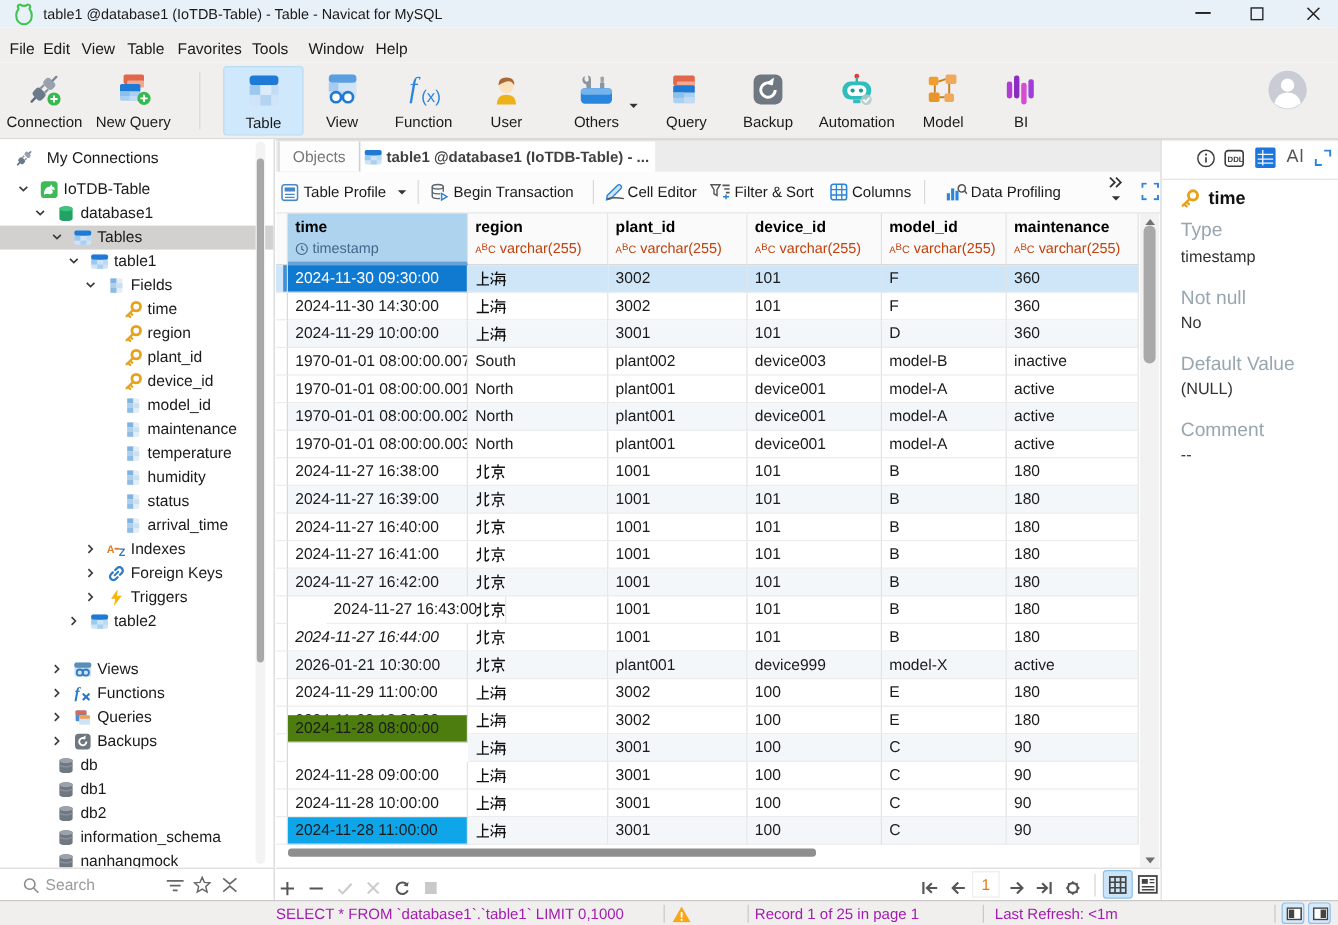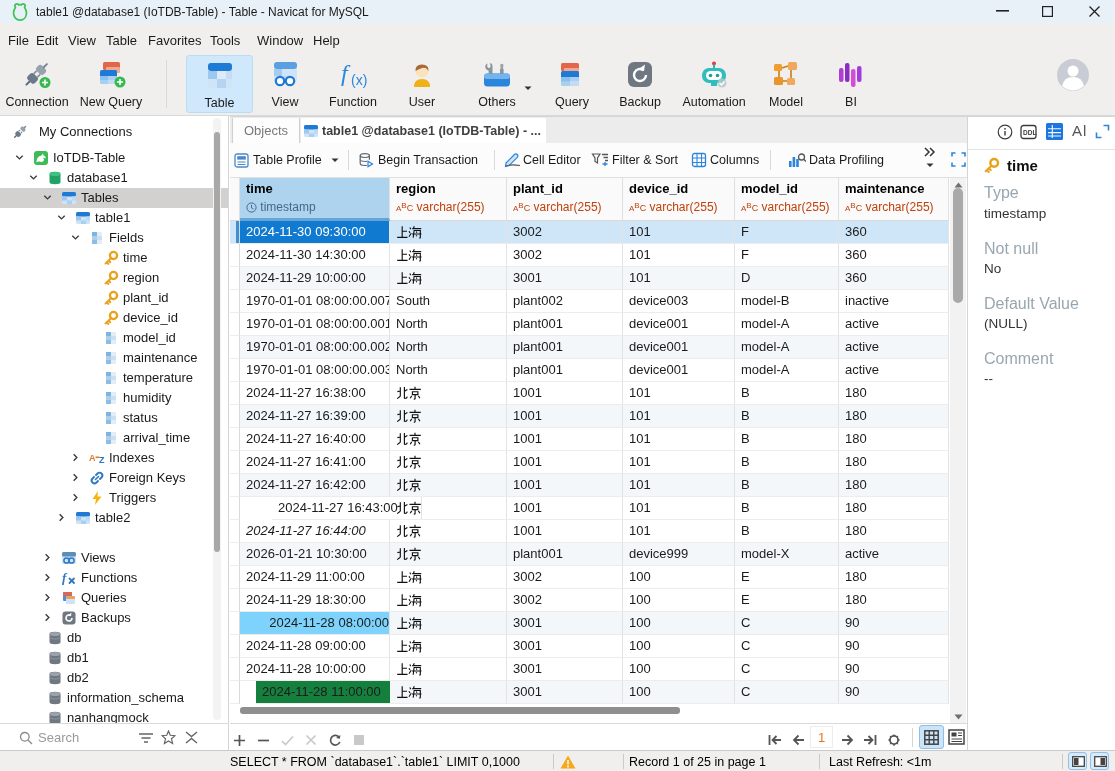--- a/index.html
+++ b/index.html
@@ -38,21 +38,21 @@
 .hdr .tp { position:absolute; left:6px; top:22px; font-size:12px; color:#c2410c; }
 .hdr.hsel { background:#aed3ee; border-bottom:3px solid #66a3d6; height:43px; }
 .hcell { position:absolute; top:0; background:#fafafa; border-right:1px solid #e0e0e0; border-bottom:1px solid #d9d9d9; }
 .abc { font-size:8px; } .abc2 { font-size:8px; vertical-align:3px; } .abc3 { font-size:9px; }
 .mk { position:absolute; left:0; width:10px; height:23px; border-right:1px solid #d9d9d9; border-bottom:1px solid #ececec; }
 .cell { position:absolute; height:23px; line-height:22px; padding-left:6px; border-right:1px solid #e3e3e3; border-bottom:1px solid #ececec; font-size:13px; white-space:nowrap; overflow:hidden; }
 
 #rpanel { position:absolute; left:967px; top:116px; width:148px; height:634px; background:#fff; border-top:1px solid #d5d5d5; border-left:1px solid #d5d5d5; }
 
 #recbar { position:absolute; left:230px; top:723px; width:737px; height:27px; background:#fff; border-top:1px solid #d9d9d9; }
-#statusbar { position:absolute; left:0; top:750px; width:1115px; height:21px; background:#f0efed; border-top:1px solid #c9c9c9; font-size:12.5px; color:#000000; }
+#statusbar { position:absolute; left:0; top:750px; width:1115px; height:21px; background:#f0efed; border-top:1px solid #c9c9c9; font-size:12.5px; color:#a21caf; }
 .ssep { position:absolute; top:3px; width:1px; height:15px; background:#c9c9c9; }
 </style>
 </head>
 <body>
 <svg width="0" height="0" style="position:absolute">
 <defs>
 <symbol id="i-table16" viewBox="0 0 16 16">
   <rect x="1" y="2" width="14" height="12" rx="1.5" fill="#cfe3f7"></rect>
   <rect x="1" y="2" width="14" height="4.5" rx="1.5" fill="#1e7ad4"></rect>
   <rect x="1" y="6.5" width="5" height="4" fill="#9ec9ef"></rect>
@@ -755,21 +755,21 @@
 <div class="mk" style="top:411px"></div>
 <div class="cell" style="left:10px;top:411px;width:150px;">2024-11-29 18:30:00</div>
 <div class="cell" style="left:160px;top:411px;width:117px;"><svg style="margin-top:4px" width="26" height="14">
           <use href="#g-sh"></use>
         </svg></div>
 <div class="cell" style="left:277px;top:411px;width:116px;">3002</div>
 <div class="cell" style="left:393px;top:411px;width:112px;">100</div>
 <div class="cell" style="left:505px;top:411px;width:104px;">E</div>
 <div class="cell" style="left:609px;top:411px;width:110px;">180</div>
 <div class="mk" style="top:434px"></div>
-<div class="cell" style="left:10px;top:434px;width:150px;background:#7dd3fc;text-align:right;">2024-11-28 08:00:00</div>
+<div class="cell" style="left:10px;top:418px;width:150px;background:#4d7c0f;">2024-11-28 08:00:00</div>
 <div class="cell" style="left:160px;top:434px;width:117px;background:#f3f7fa;"><svg style="margin-top:4px" width="26" height="14">
           <use href="#g-sh"></use>
         </svg></div>
 <div class="cell" style="left:277px;top:434px;width:116px;background:#f3f7fa;">3001</div>
 <div class="cell" style="left:393px;top:434px;width:112px;background:#f3f7fa;">100</div>
 <div class="cell" style="left:505px;top:434px;width:104px;background:#f3f7fa;">C</div>
 <div class="cell" style="left:609px;top:434px;width:110px;background:#f3f7fa;">90</div>
 <div class="mk" style="top:457px"></div>
 <div class="cell" style="left:10px;top:457px;width:150px;">2024-11-28 09:00:00</div>
 <div class="cell" style="left:160px;top:457px;width:117px;"><svg style="margin-top:4px" width="26" height="14">
@@ -782,21 +782,21 @@
 <div class="mk" style="top:480px"></div>
 <div class="cell" style="left:10px;top:480px;width:150px;">2024-11-28 10:00:00</div>
 <div class="cell" style="left:160px;top:480px;width:117px;"><svg style="margin-top:4px" width="26" height="14">
           <use href="#g-sh"></use>
         </svg></div>
 <div class="cell" style="left:277px;top:480px;width:116px;">3001</div>
 <div class="cell" style="left:393px;top:480px;width:112px;">100</div>
 <div class="cell" style="left:505px;top:480px;width:104px;">C</div>
 <div class="cell" style="left:609px;top:480px;width:110px;">90</div>
 <div class="mk" style="top:503px"></div>
-<div class="cell" style="left:10px;top:503px;width:150px;background:#15803d;margin-left:16px;">2024-11-28 11:00:00</div>
+<div class="cell" style="left:10px;top:503px;width:150px;background:#0ea5e9;">2024-11-28 11:00:00</div>
 <div class="cell" style="left:160px;top:503px;width:117px;background:#f3f7fa;"><svg style="margin-top:4px" width="26" height="14">
           <use href="#g-sh"></use>
         </svg></div>
 <div class="cell" style="left:277px;top:503px;width:116px;background:#f3f7fa;">3001</div>
 <div class="cell" style="left:393px;top:503px;width:112px;background:#f3f7fa;">100</div>
 <div class="cell" style="left:505px;top:503px;width:104px;background:#f3f7fa;">C</div>
 <div class="cell" style="left:609px;top:503px;width:110px;background:#f3f7fa;">90</div>
 <div class="abs" style="left:720px;top:0;width:16px;height:546px;background:#f2f2f2">
 <svg class="abs" style="left:4px;top:4px" width="9" height="6" viewBox="0 0 9 6">
           <path d="M4.5 0.5 L8.5 5.5 H0.5 Z" fill="#707070"></path>

